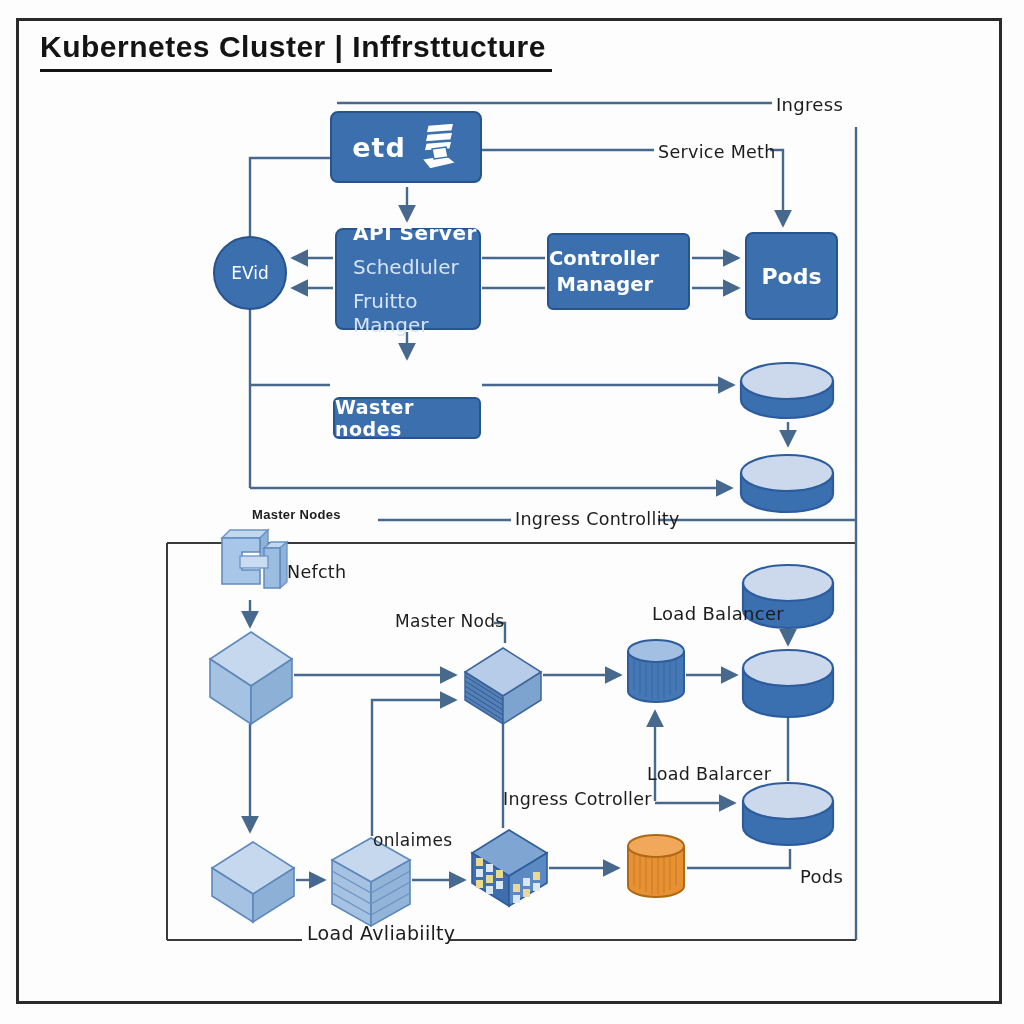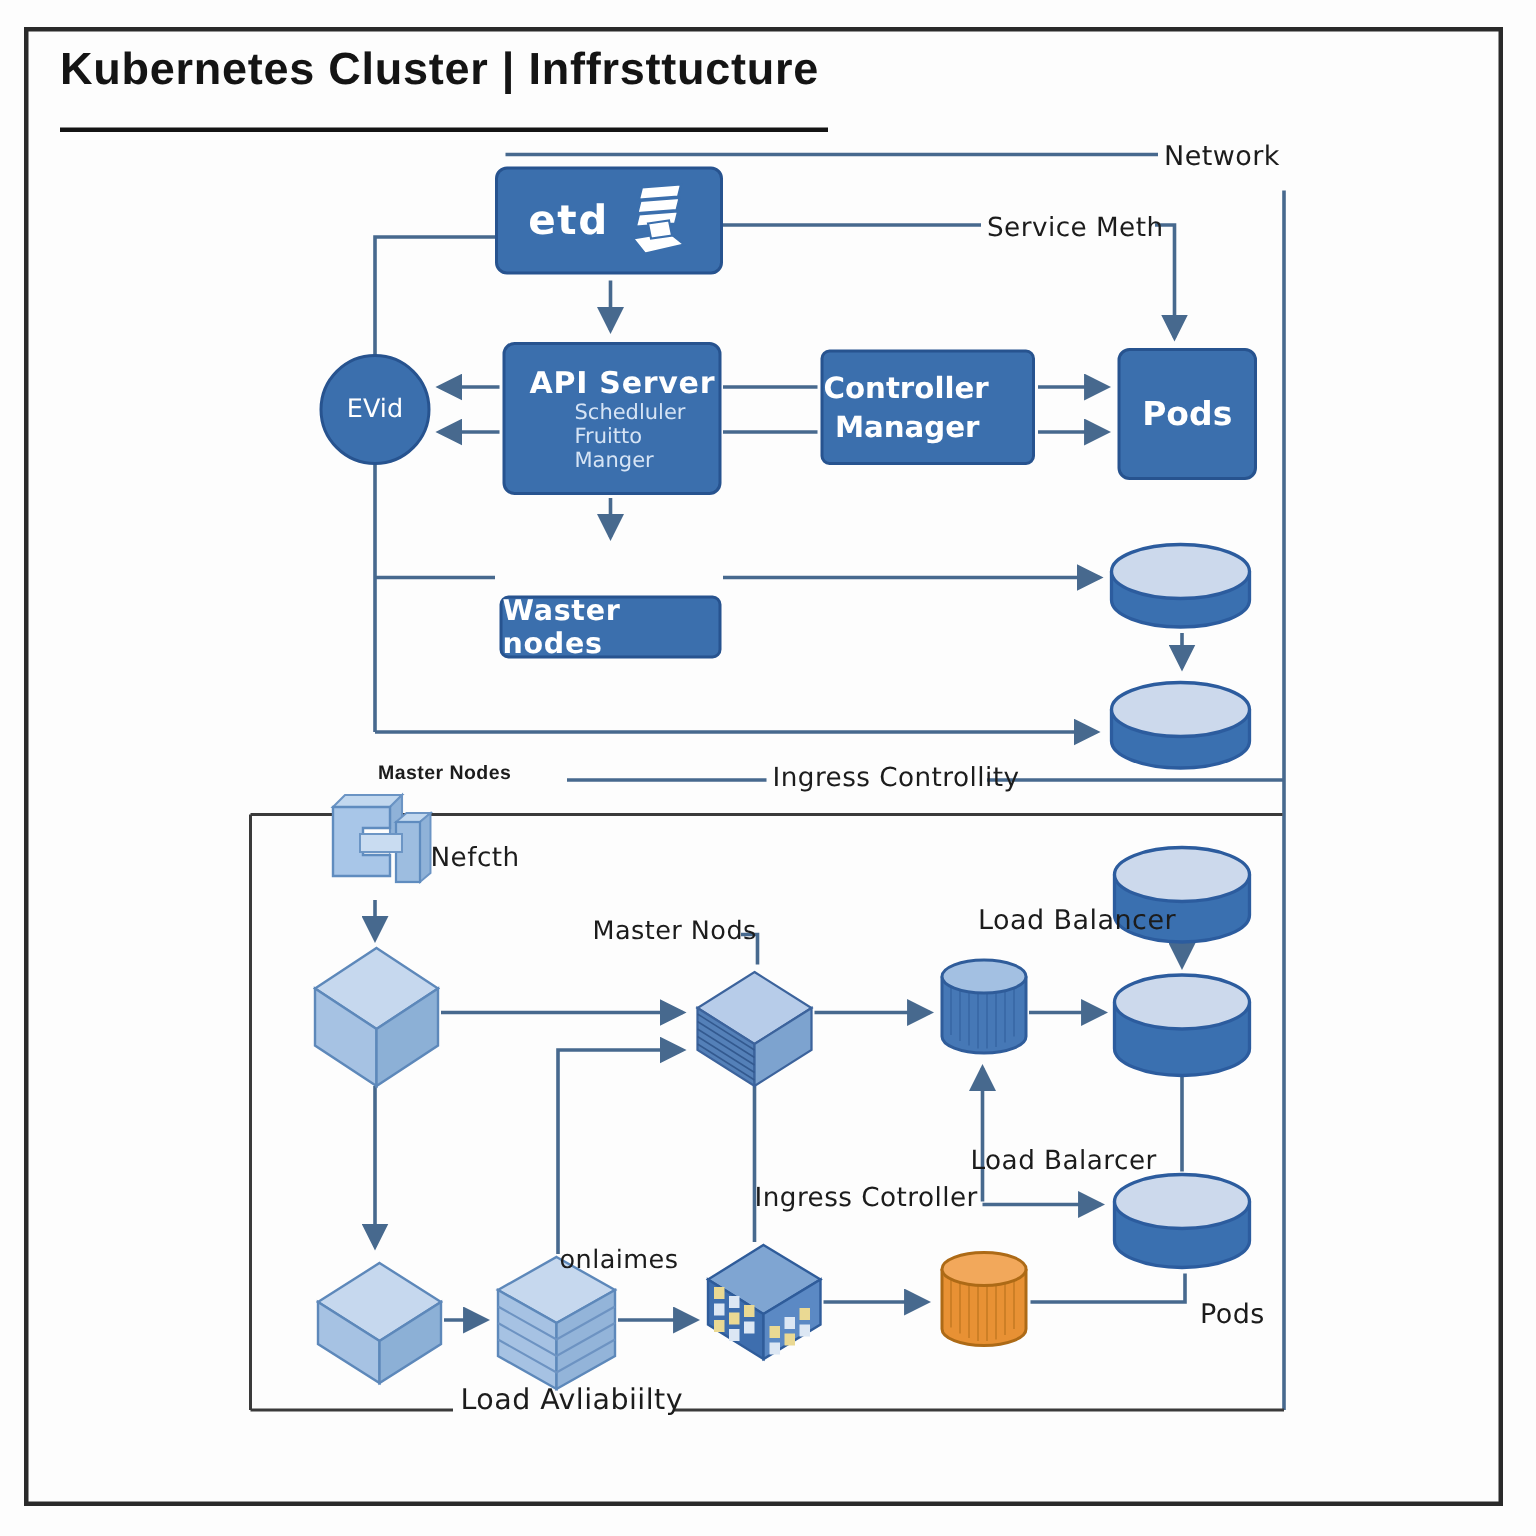--- a/index.html
+++ b/index.html
@@ -3,31 +3,31 @@
 <meta charset="utf-8">
 <style>
   html,body{margin:0;padding:0;background:#ffffff;}
   #canvas{position:relative;width:1024px;height:1024px;background:#fdfdfd;overflow:hidden;
           font-family:"DejaVu Sans","Liberation Sans",sans-serif;color:#1b1b1b;}
   #outer-border{position:absolute;left:16px;top:18px;width:986px;height:986px;
           border:3px solid #2a2a2a;box-sizing:border-box;}
   #diagram-svg{position:absolute;left:0;top:0;z-index:1;}
   .htm{position:absolute;z-index:2;}
   #page-title{left:40px;top:30px;font-size:30px;font-weight:bold;color:#141414;
-          letter-spacing:.5px;border-bottom:3px solid #141414;padding:0 6px 21px 0;
+          letter-spacing:.5px;border-bottom:3px solid #141414;padding:0 6px 5px 0;
           font-family:"Liberation Sans",sans-serif;}
   .node{background:var(--box_blue,#3b6fad);border:2px solid #27538f;border-radius:8px;
           color:#fff;box-sizing:border-box;display:flex;align-items:center;justify-content:center;}
   #etcd-box{left:330px;top:111px;width:152px;height:72px;gap:10px;justify-content:center;}
   #etcd-box .t{font-size:27px;font-weight:bold;letter-spacing:1px;}
   #evid-circle{left:213px;top:236px;width:74px;height:74px;border-radius:50%;font-size:17px;}
   #api-box{left:335px;top:228px;width:146px;height:102px;flex-direction:column;
-          align-items:flex-start;justify-content:center;padding-left:16px;gap:0;}
+          align-items:flex-start;justify-content:center;padding-left:16px;gap:10px;}
   #api-box .l1{font-size:20px;font-weight:bold;letter-spacing:.5px;}
-  #api-box .l2,#api-box .l3{font-size:14px;color:#d6e4f5;margin-left:30px;}
+  #api-box .l2,#api-box .l3{font-size:20px;color:#d6e4f5;}
   #cm-box{left:547px;top:233px;width:143px;height:77px;border-radius:6px;
           justify-content:flex-start;text-align:right;}
   #cm-box .t{font-size:19.5px;font-weight:bold;width:104px;line-height:1.3;}
   #pods-box{left:745px;top:232px;width:93px;height:88px;font-size:22px;font-weight:bold;}
   #worker-box{left:333px;top:365px;width:148px;height:42px;border-radius:6px;
           font-size:19px;font-weight:bold;letter-spacing:.5px;margin-top:32px;}
   .lbl{color:#1c1c1c;font-size:17.5px;letter-spacing:.3px;white-space:nowrap;}
   #network-label{left:776px;top:94px;font-size:18px;}
   #servicemesh-label{left:658px;top:142px;}
   #masternodes-label{left:252px;top:507px;font-weight:bold;font-size:13px;
@@ -249,21 +249,21 @@
   </div>
 
   <div class="htm node" id="pods-box">
     <span>Pods</span>
   </div>
 
   <div class="htm node" id="worker-box">
     <span>Waster nodes</span>
   </div>
 
-  <div class="htm lbl" id="network-label">Network</div>
+  <div class="htm lbl" id="network-label">Ingress</div>
   <div class="htm lbl" id="servicemesh-label">Service Meth</div>
   <div class="htm lbl" id="masternodes-label">Master Nodes</div>
   <div class="htm lbl" id="ingressctl-label">Ingress Controllity</div>
   <div class="htm lbl" id="nefcth-label">Nefcth</div>
   <div class="htm lbl" id="masternods-label">Master Nods</div>
   <div class="htm lbl" id="lbtop-label">Load Balancer</div>
   <div class="htm lbl" id="lbbottom-label">Load Balarcer</div>
   <div class="htm lbl" id="ingressc2-label">Ingress Cotroller</div>
   <div class="htm lbl" id="onlaimes-label">onlaimes</div>
   <div class="htm lbl" id="podslower-label">Pods</div>

